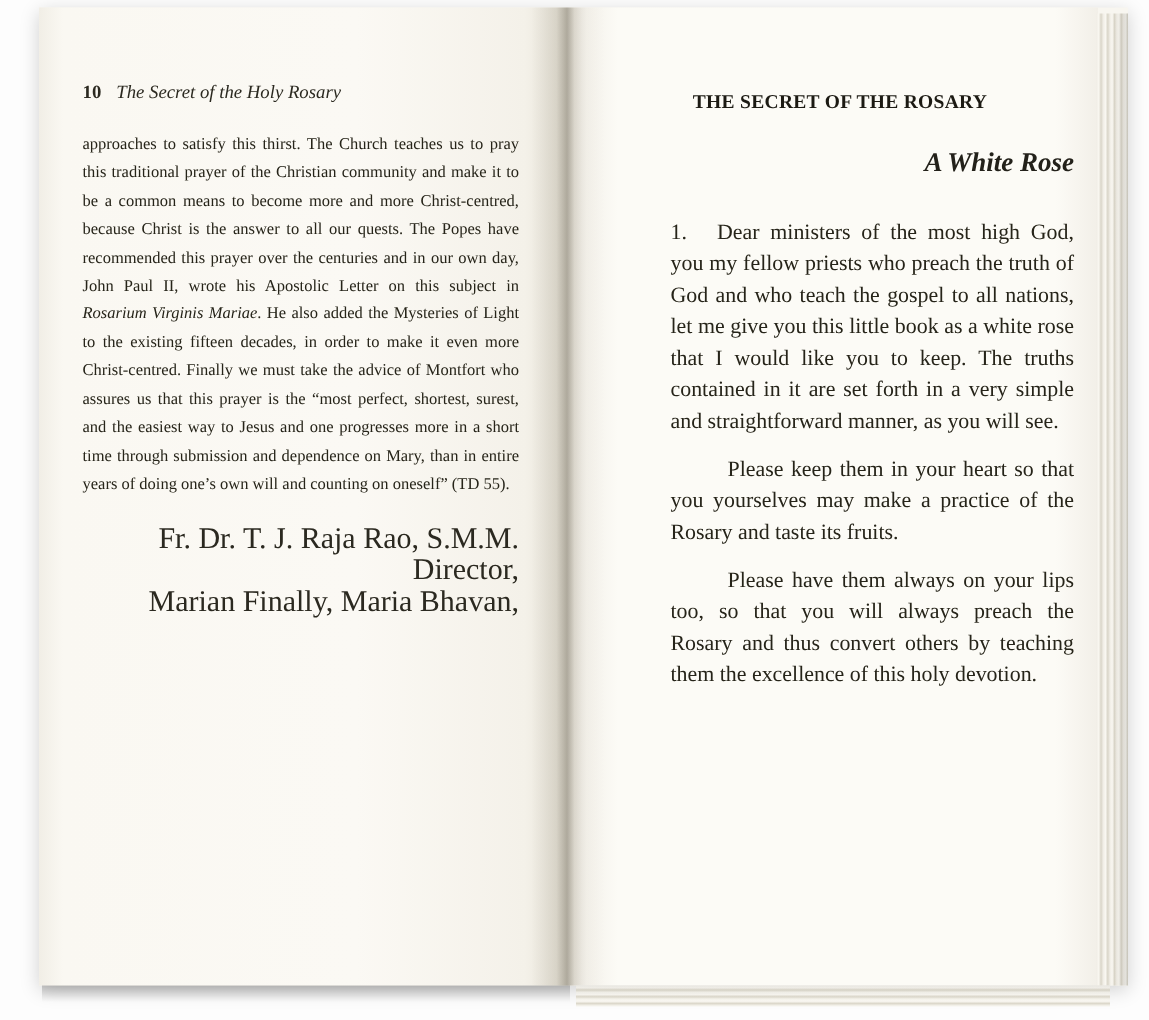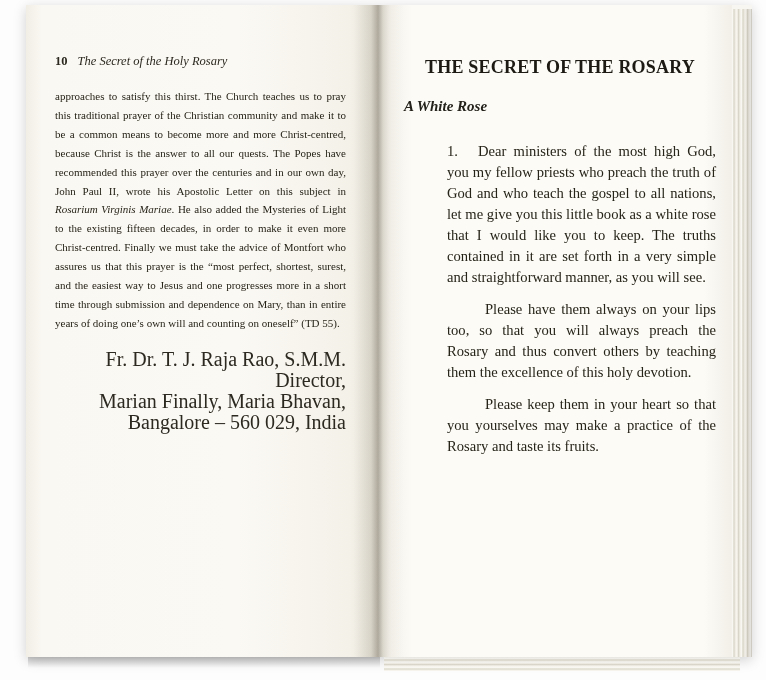--- a/index.html
+++ b/index.html
@@ -78,35 +78,36 @@
   .signature {
     margin-top: 16px;
     font-size: 20px;
     line-height: 21px;
     text-align: right;
     color: #2b2920;
   }
 
   
   .chapter-title {
-    font-size: 18px;
+    font-size: 13px;
     font-weight: bold;
     letter-spacing: 0.2px;
     text-align: center;
     line-height: 21px;
     color: #1c1a13;
   }
   .chapter-title .title-line { display: block; }
 
   .section-subtitle {
     margin-top: 20px;
-    font-size: 15px;
+    font-size: 18px;
     font-weight: bold;
     font-style: italic;
     color: #23211a;
+    text-align: right;
   }
 
   .page-right .body-text {
     font-size: 14.6px;
     line-height: 21px;
     text-align: justify;
     margin-left: 43px;
   }
 
   .page-right .body-text.numbered { margin-top: 26px; }
@@ -178,32 +179,31 @@
 
     <div class="page page-left">
       <div class="running-header">
         <span class="page-num">10</span><span class="running-title">The Secret of the Holy Rosary</span>
       </div>
       <p class="body-text"><span>approaches to satisfy this thirst. The Church teaches us to pray this traditional prayer of the Christian community and make it to be a common means to become more and more Christ-centred, because Christ is the answer to all our quests. The Popes have recommended this prayer over the centuries and in our own day, John Paul II, wrote his Apostolic Letter on this subject in </span><em>Rosarium Virginis Mariae</em><span>. He also added the Mysteries of Light to the existing fifteen decades, in order to make it even more Christ-centred. Finally we must take the advice of Montfort who assures us that this prayer is the “most perfect, shortest, surest, and the easiest way to Jesus and one progresses more in a short time through submission and dependence on Mary, than in entire years of doing one’s own will and counting on oneself” (TD 55).</span></p>
       <div class="signature">
         <div>Fr. Dr. T. J. Raja Rao, S.M.M.</div>
         <div>Director,</div>
         <div>Marian Finally, Maria Bhavan,</div>
-        <div>Bangalore – 560 029, India</div>
       </div>
     </div>
 
     <div class="page page-right">
       <h1 class="chapter-title">
         <span class="title-line">THE SECRET OF THE ROSARY</span>
       </h1>
       <h2 class="section-subtitle">A White Rose</h2>
       <p class="body-text numbered"><span class="para-num">1.</span><span>Dear ministers of the most high God, you my fellow priests who preach the truth of God and who teach the gospel to all nations, let me give you this little book as a white rose that I would like you to keep. The truths contained in it are set forth in a very simple and straightforward manner, as you will see.</span></p>
+      <p class="body-text indent">Please keep them in your heart so that you yourselves may make a practice of the Rosary and taste its fruits.</p>
       <p class="body-text indent">Please have them always on your lips too, so that you will always preach the Rosary and thus convert others by teaching them the excellence of this holy devotion.</p>
-      <p class="body-text indent">Please keep them in your heart so that you yourselves may make a practice of the Rosary and taste its fruits.</p>
     </div>
 
     <div class="gutter"></div>
     <div class="edge-stack"></div>
   </div>
 
   <div class="bottom-stack"></div>
   <div class="bottom-shadow-left"></div>
 </div>
 

